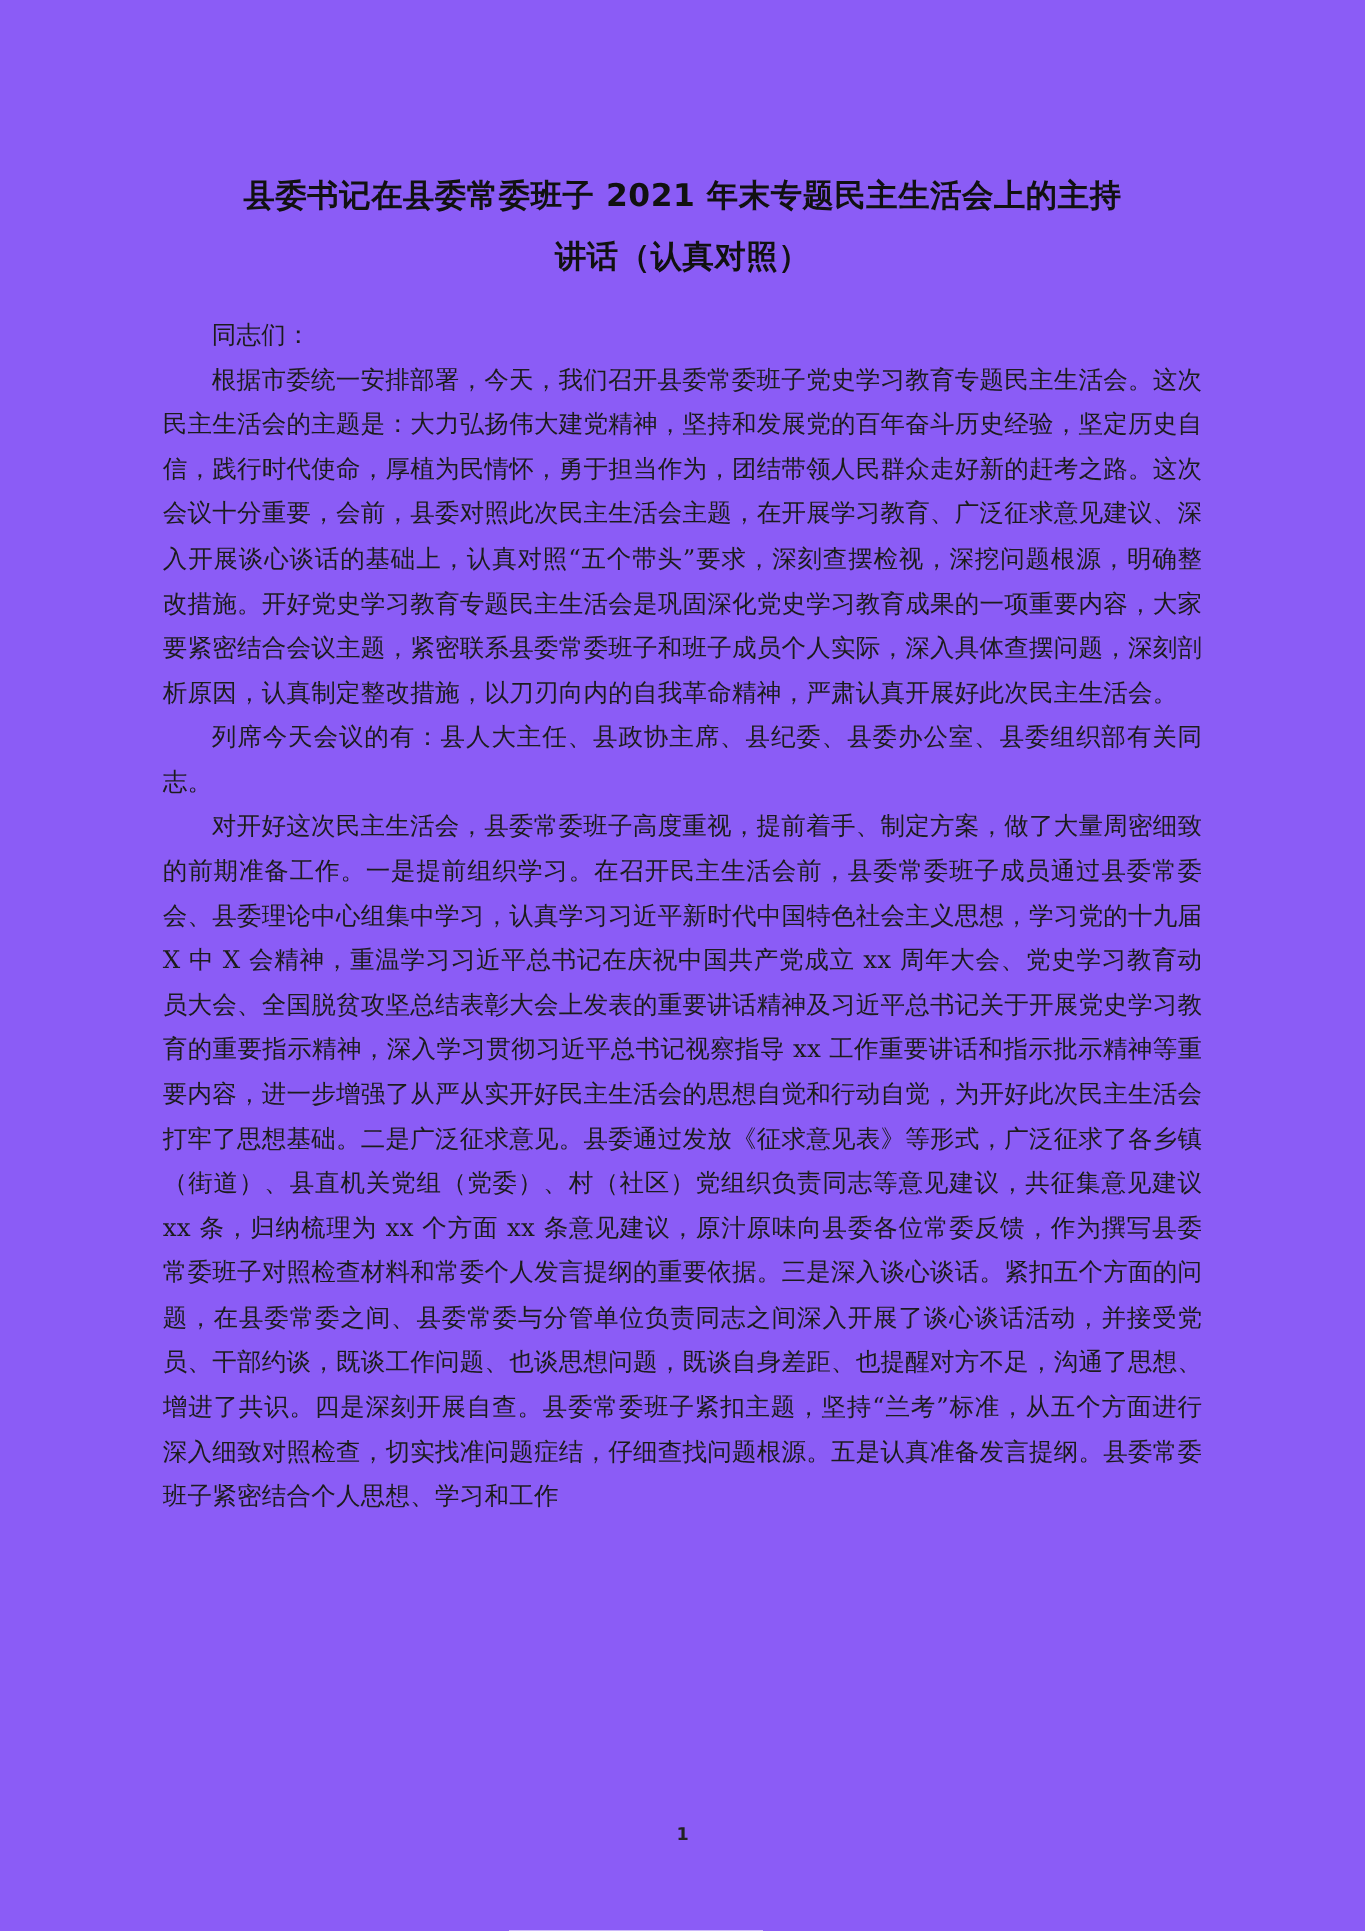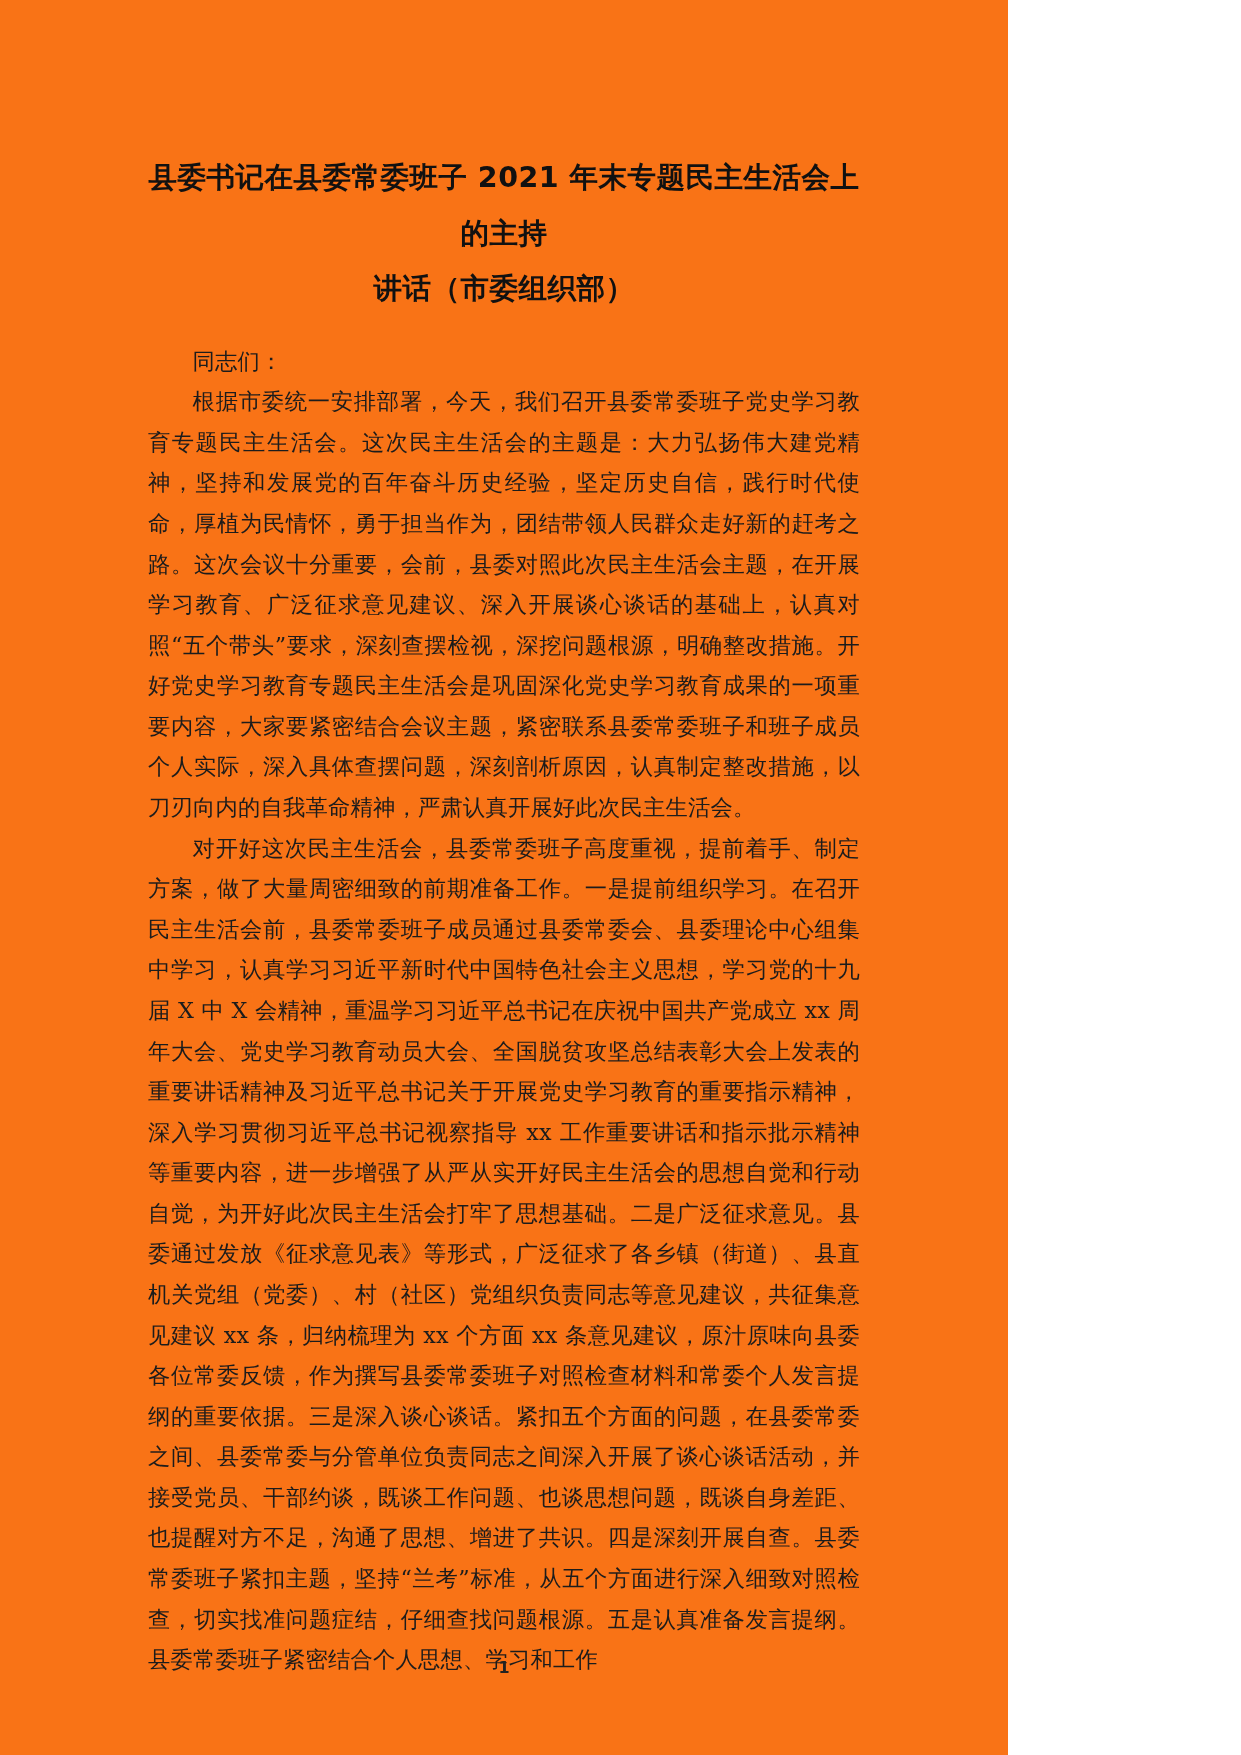--- a/index.html
+++ b/index.html
@@ -5,24 +5,24 @@
   html, body {
     margin: 0;
     padding: 0;
     background: #ffffff;
   }
   body {
     font-family: "DejaVu Serif", "Liberation Serif", serif;
     color: #1a1a1a;
   }
   .page {
-    width: 1008px;
+    width: 1241px;
     height: 1755px;
     box-sizing: border-box;
-    background: #f97316;
+    background: #8b5cf6;
     position: relative;
     padding: 150px 148px 28px 148px;
     overflow: hidden;
   }
   .doc-title {
     font-family: "DejaVu Sans", "Liberation Sans", sans-serif;
     font-weight: bold;
     font-size: 28.5px;
     line-height: 1.95;
     text-align: center;
@@ -58,24 +58,25 @@
     color: #222222;
   }
 </style>
 </head>
 <body>
 
 <div class="page">
 
   <h1 class="doc-title">
     <span>县委书记在县委常委班子 2021 年末专题民主生活会上的主持</span>
-    <span class="line2">讲话（市委组织部）</span>
+    <span class="line2">讲话（认真对照）</span>
   </h1>
 
   <div class="body-text">
     <p>同志们：</p>
     <p>根据市委统一安排部署，今天，我们召开县委常委班子党史学习教育专题民主生活会。这次民主生活会的主题是：大力弘扬伟大建党精神，坚持和发展党的百年奋斗历史经验，坚定历史自信，践行时代使命，厚植为民情怀，勇于担当作为，团结带领人民群众走好新的赶考之路。这次会议十分重要，会前，县委对照此次民主生活会主题，在开展学习教育、广泛征求意见建议、深入开展谈心谈话的基础上，认真对照“五个带头”要求，深刻查摆检视，深挖问题根源，明确整改措施。开好党史学习教育专题民主生活会是巩固深化党史学习教育成果的一项重要内容，大家要紧密结合会议主题，紧密联系县委常委班子和班子成员个人实际，深入具体查摆问题，深刻剖析原因，认真制定整改措施，以刀刃向内的自我革命精神，严肃认真开展好此次民主生活会。</p>
+    <p>列席今天会议的有：县人大主任、县政协主席、县纪委、县委办公室、县委组织部有关同志。</p>
     <p>对开好这次民主生活会，县委常委班子高度重视，提前着手、制定方案，做了大量周密细致的前期准备工作。一是提前组织学习。在召开民主生活会前，县委常委班子成员通过县委常委会、县委理论中心组集中学习，认真学习习近平新时代中国特色社会主义思想，学习党的十九届 X 中 X 会精神，重温学习习近平总书记在庆祝中国共产党成立 xx 周年大会、党史学习教育动员大会、全国脱贫攻坚总结表彰大会上发表的重要讲话精神及习近平总书记关于开展党史学习教育的重要指示精神，深入学习贯彻习近平总书记视察指导 xx 工作重要讲话和指示批示精神等重要内容，进一步增强了从严从实开好民主生活会的思想自觉和行动自觉，为开好此次民主生活会打牢了思想基础。二是广泛征求意见。县委通过发放《征求意见表》等形式，广泛征求了各乡镇（街道）、县直机关党组（党委）、村（社区）党组织负责同志等意见建议，共征集意见建议 xx 条，归纳梳理为 xx 个方面 xx 条意见建议，原汁原味向县委各位常委反馈，作为撰写县委常委班子对照检查材料和常委个人发言提纲的重要依据。三是深入谈心谈话。紧扣五个方面的问题，在县委常委之间、县委常委与分管单位负责同志之间深入开展了谈心谈话活动，并接受党员、干部约谈，既谈工作问题、也谈思想问题，既谈自身差距、也提醒对方不足，沟通了思想、增进了共识。四是深刻开展自查。县委常委班子紧扣主题，坚持“兰考”标准，从五个方面进行深入细致对照检查，切实找准问题症结，仔细查找问题根源。五是认真准备发言提纲。县委常委班子紧密结合个人思想、学习和工作</p>
   </div>
 
   <div class="page-number">1</div>
 
 </div>
 
 </body></html>

